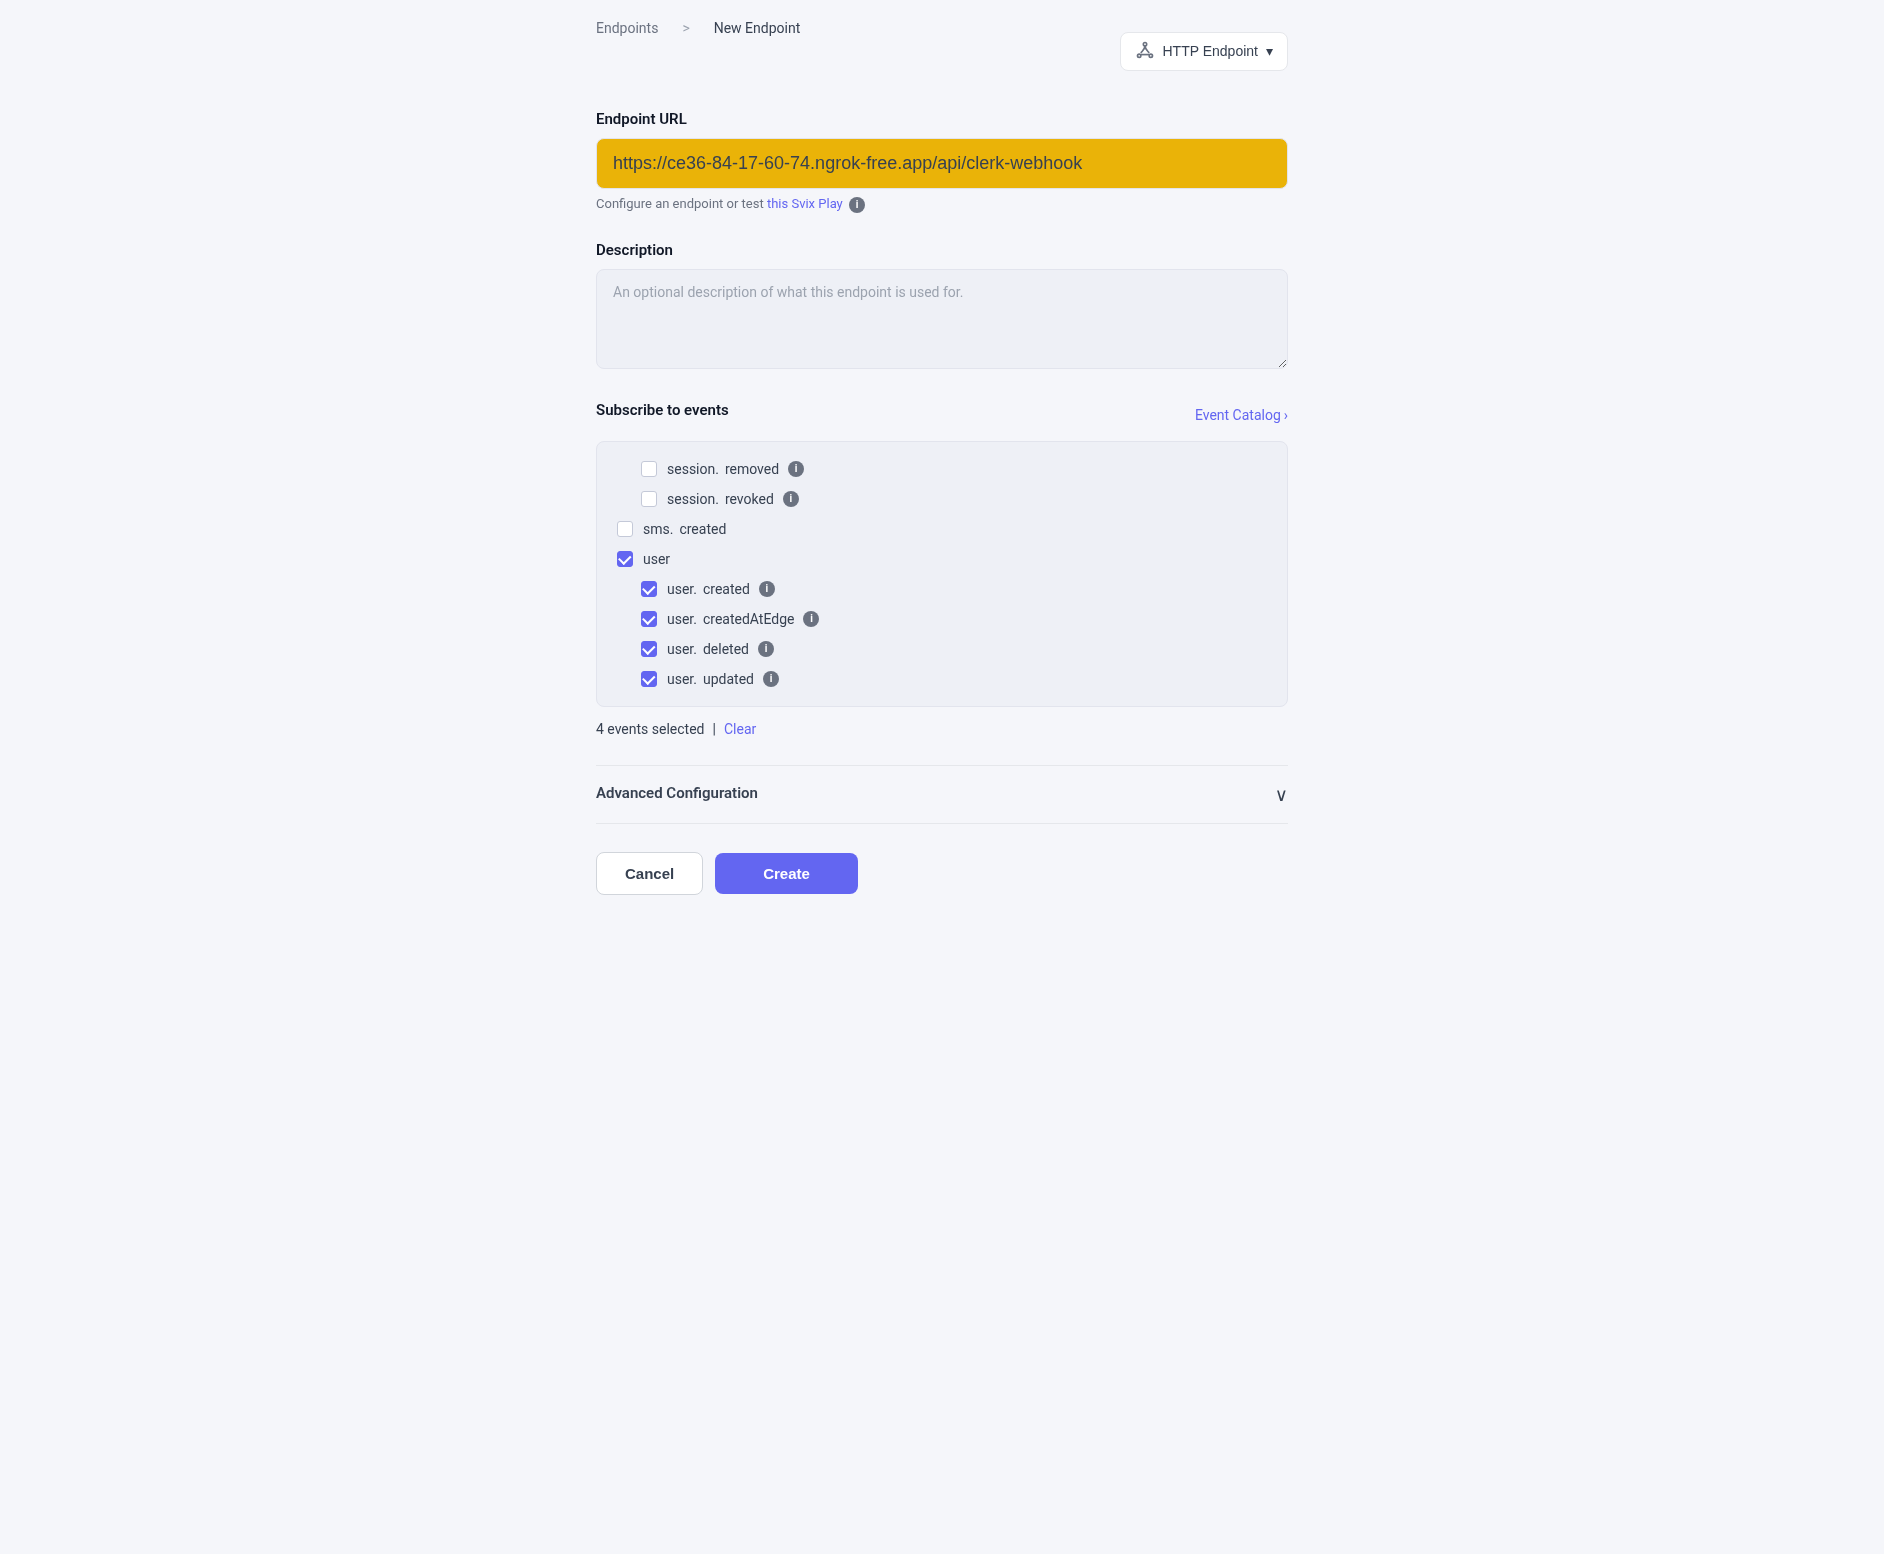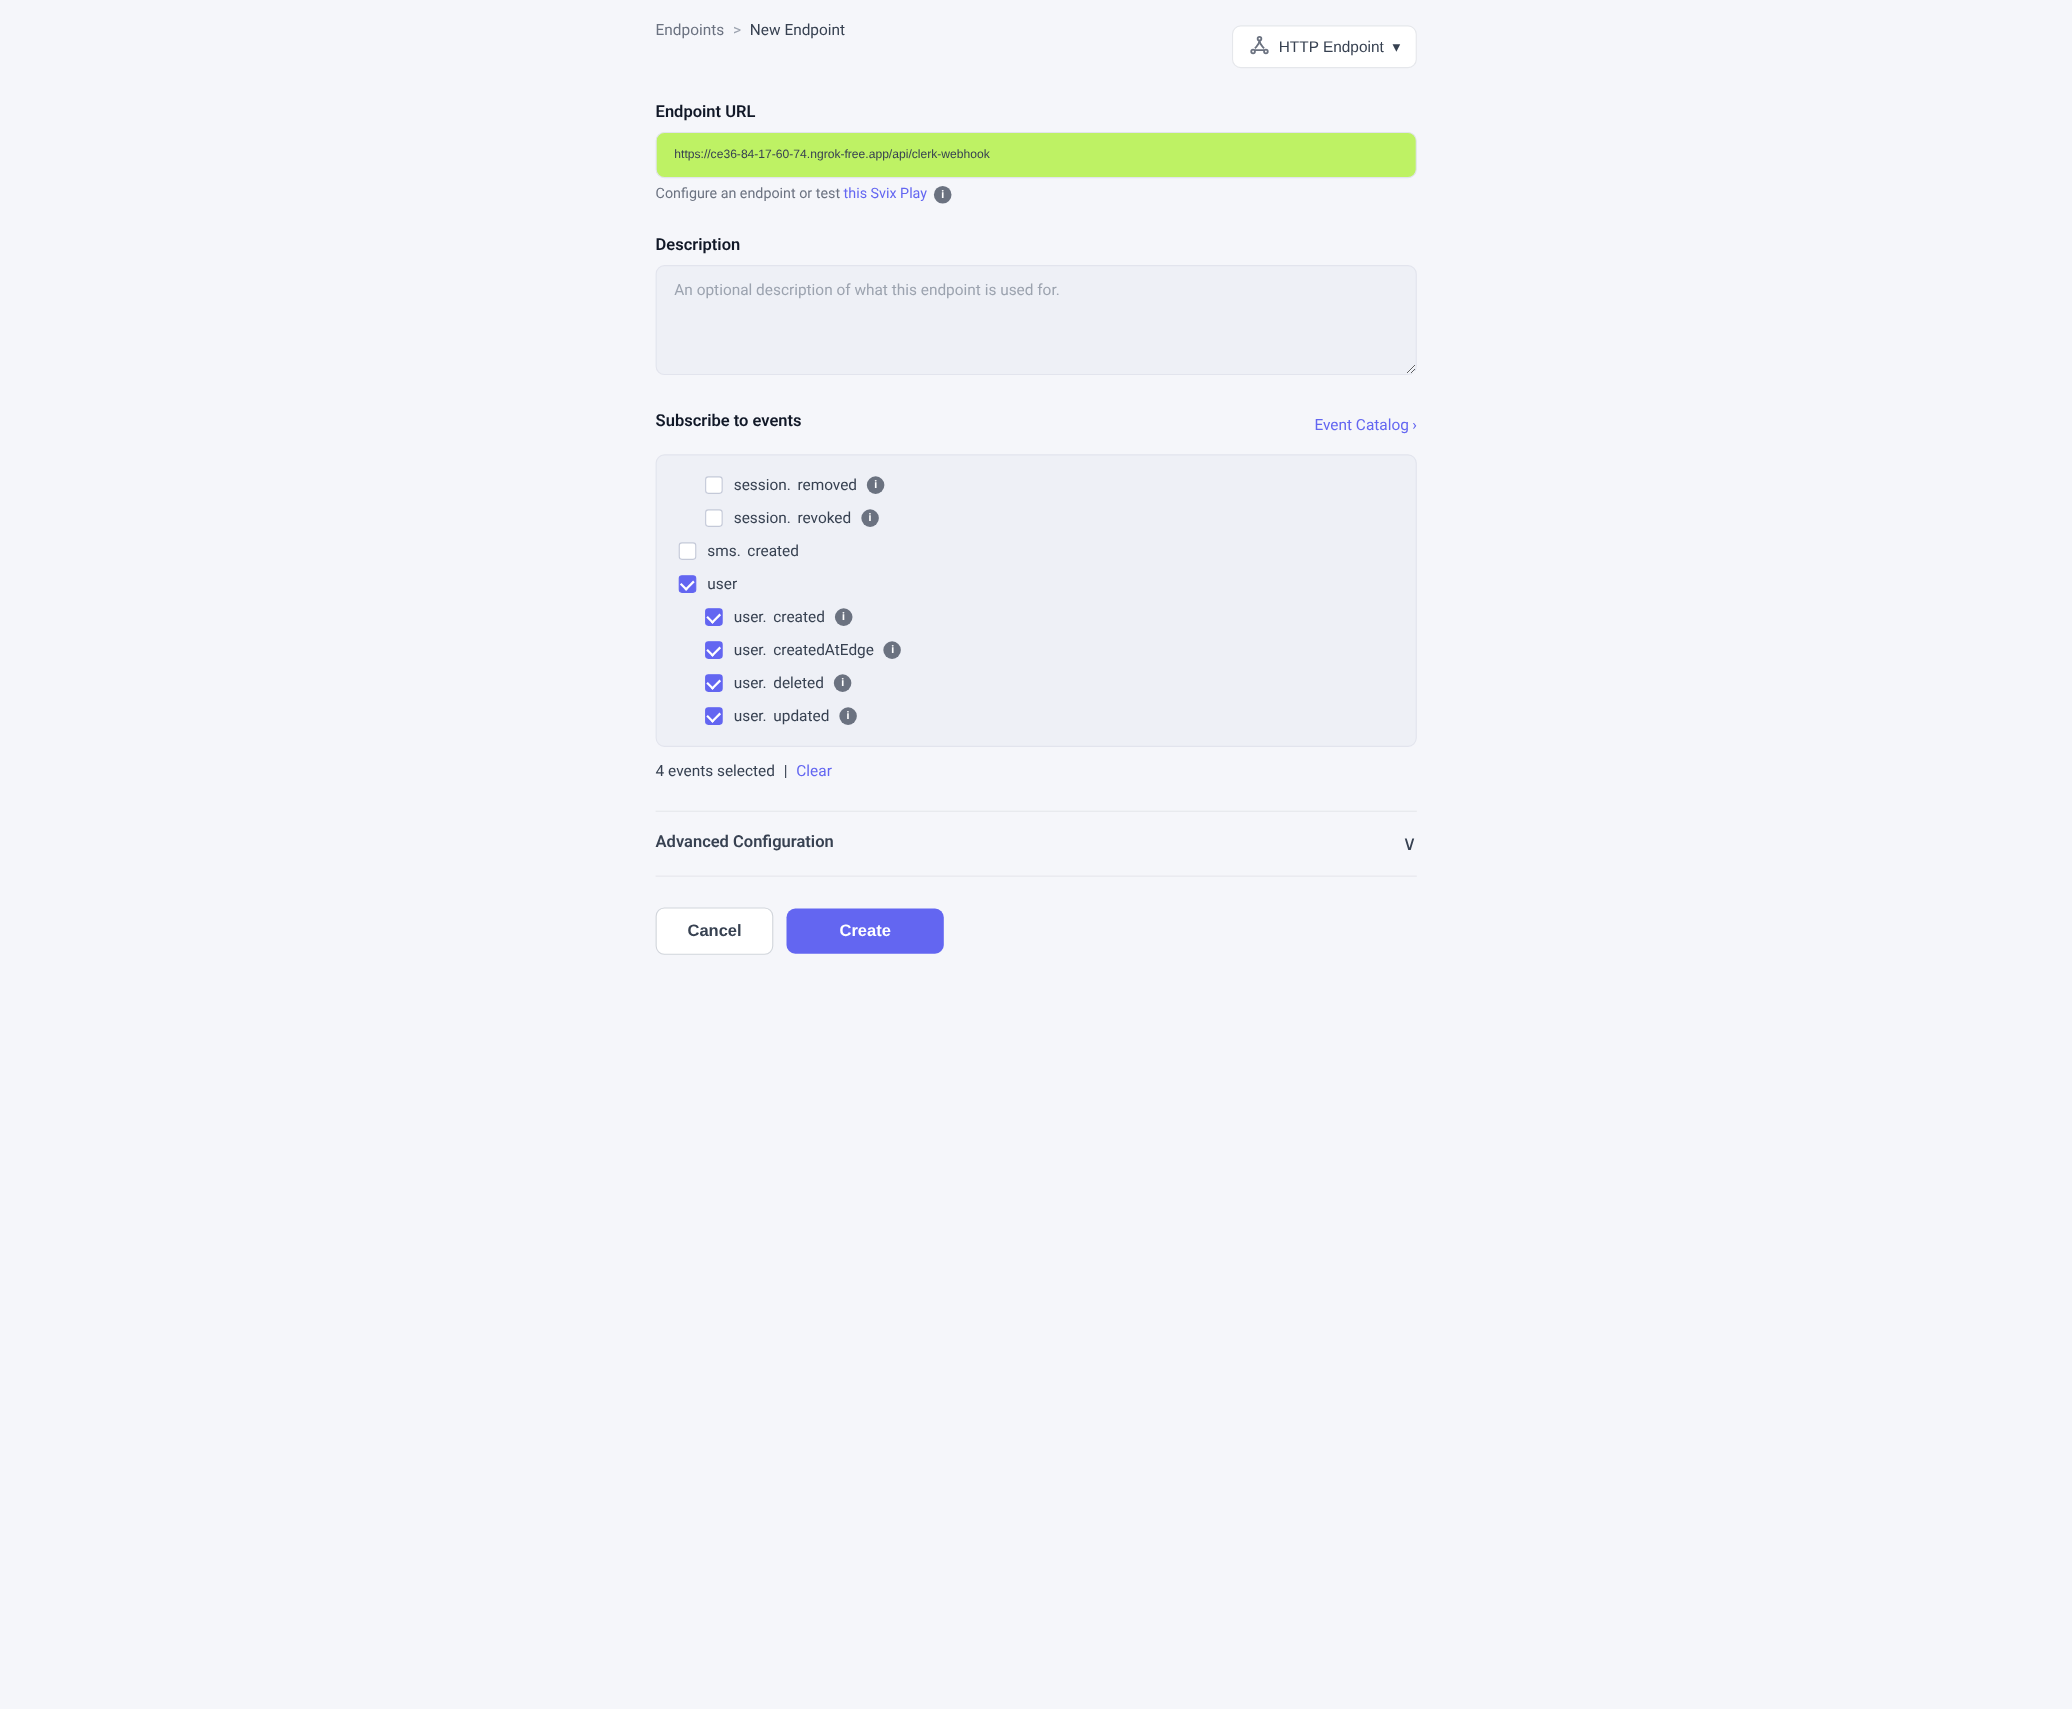--- a/index.html
+++ b/index.html
@@ -16,24 +16,24 @@
       padding: 0;
     }
     .main-content {
       max-width: 740px;
       margin: 0 auto;
       padding: 20px 24px 60px;
     }
     .breadcrumb {
       display: flex;
       align-items: center;
-      gap: 8px;
+      gap: 24px;
       font-size: 14px;
       color: #6b7280;
-      margin-bottom: 28px;
+      margin-bottom: 46px;
     }
     .breadcrumb-link {
       color: #6b7280;
     }
     .breadcrumb-sep {
       color: #9ca3af;
     }
     .breadcrumb-current {
       color: #374151;
     }
@@ -57,25 +57,25 @@
       margin-bottom: 28px;
     }
     .section-label {
       font-size: 15px;
       font-weight: 600;
       color: #111827;
       margin-bottom: 10px;
     }
     .input-field {
       width: 100%;
-      background: #bef264;
+      background: #eab308;
       border: 1px solid #e2e4ed;
       border-radius: 8px;
       padding: 14px 16px;
-      font-size: 11px;
+      font-size: 18px;
       color: #374151;
       outline: none;
     }
     .input-field::placeholder {
       color: #9ca3af;
     }
     .helper-text {
       font-size: 13px;
       color: #6b7280;
       margin-top: 7px;

